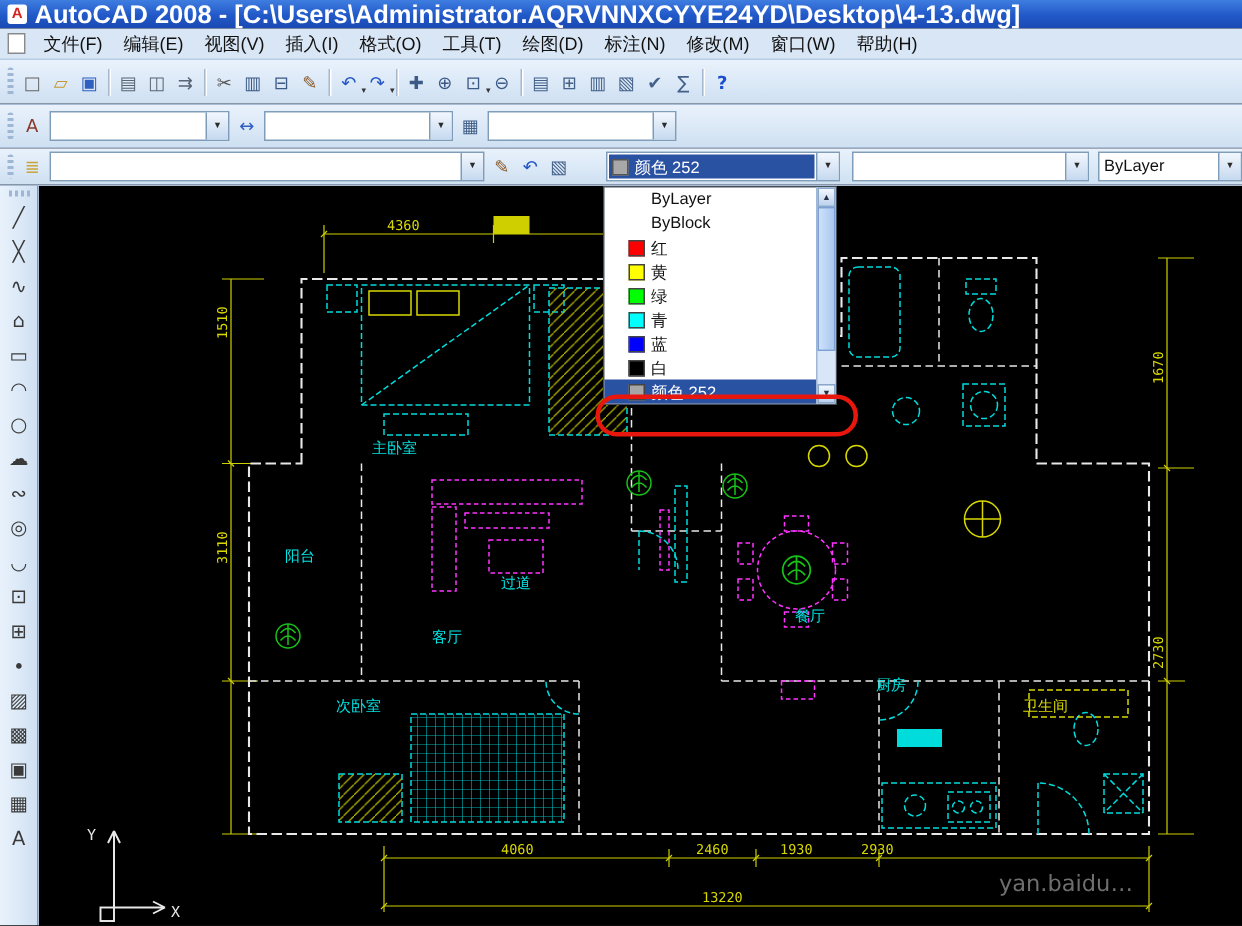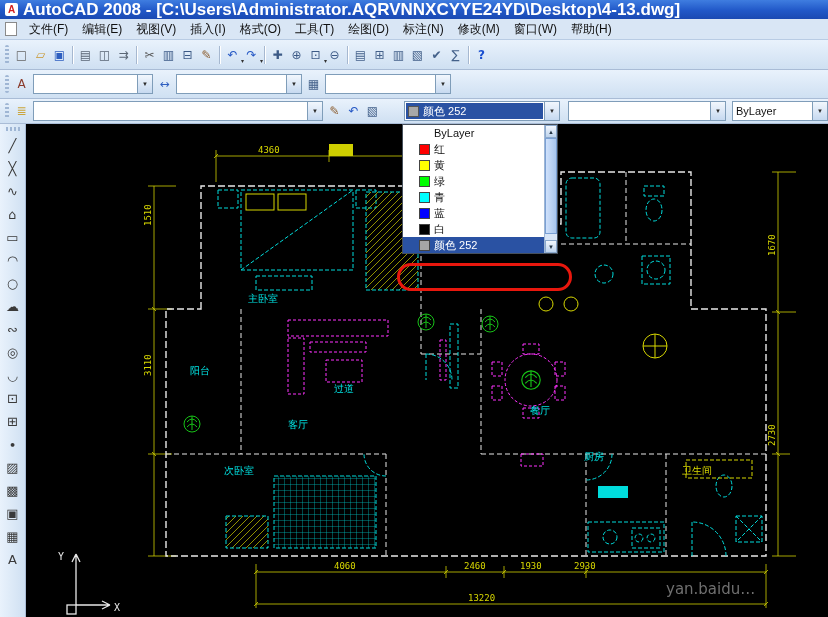--- a/index.html
+++ b/index.html
@@ -421,20 +421,24 @@
     </div>
   </div>
 
   <div class="dropdown">
     <div class="dd-rows">
         <div class="dd-row">
           <span class="dd-swatch" style="visibility: hidden;"></span>
           <span class="dd-label">ByLayer</span>
         </div>
         <div class="dd-row">
+          <span class="dd-swatch" style="visibility: hidden;"></span>
+          <span class="dd-label">ByBlock</span>
+        </div>
+        <div class="dd-row">
           <span class="dd-swatch" style="background: rgb(255, 0, 0);"></span>
           <span class="dd-label">红</span>
         </div>
         <div class="dd-row">
           <span class="dd-swatch" style="background: rgb(255, 255, 0);"></span>
           <span class="dd-label">黄</span>
         </div>
         <div class="dd-row">
           <span class="dd-swatch" style="background: rgb(0, 255, 0);"></span>
           <span class="dd-label">绿</span>

